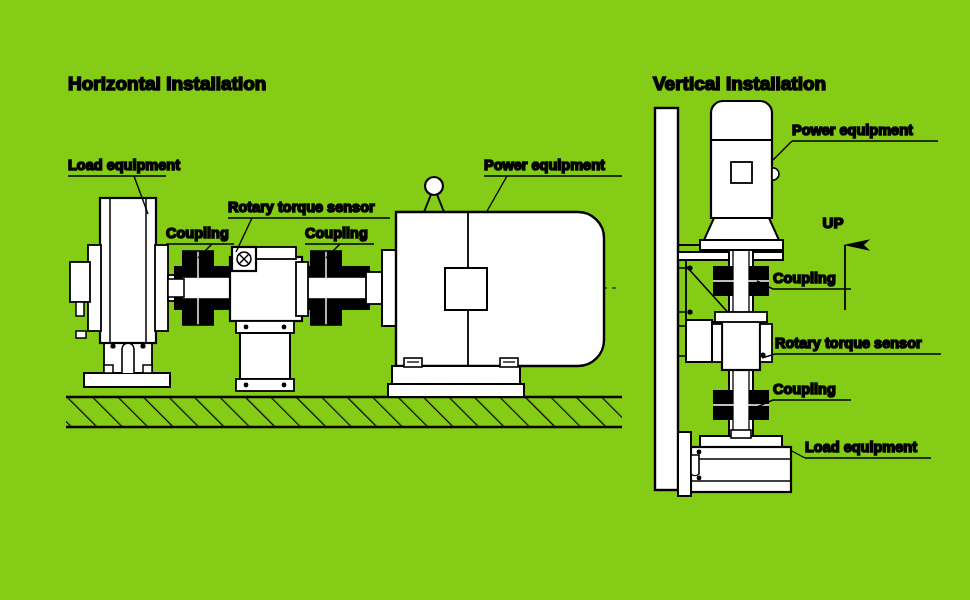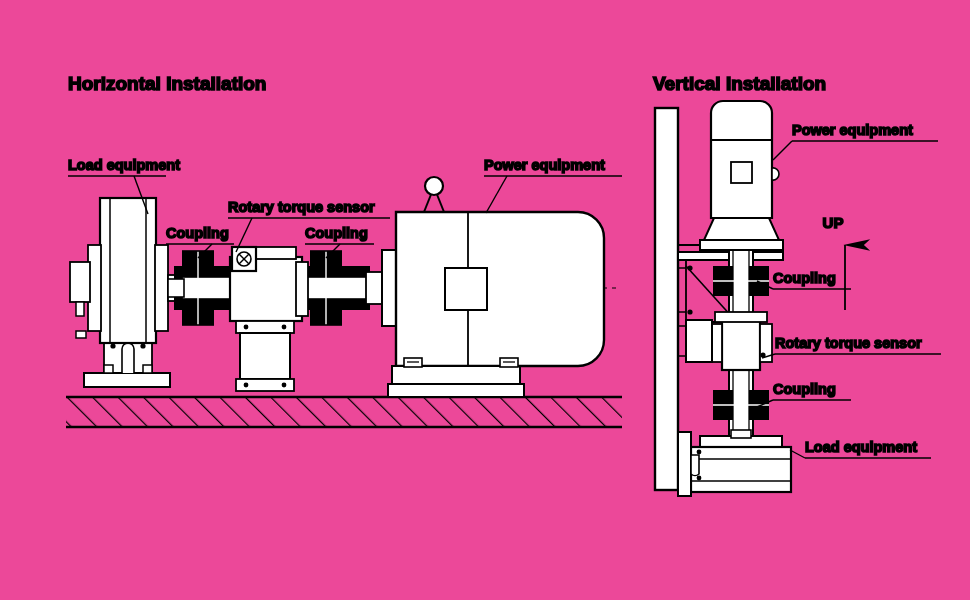--- a/index.html
+++ b/index.html
@@ -1,18 +1,18 @@
 <!DOCTYPE html>
 <html><head>
 <meta charset="utf-8">
 <style>
   html,body{margin:0;padding:0;background:#ffffff;}
   body{width:970px;height:600px;overflow:hidden;
        font-family:"Liberation Sans", sans-serif;}
-  #stage{position:relative;width:970px;height:600px;background:#ec4899;}
+  #stage{position:relative;width:970px;height:600px;background:#84cc16;}
   svg#dwg{position:absolute;left:0;top:0;width:970px;height:600px;display:block;}
   .ttl{font-family:"Liberation Sans", sans-serif;font-weight:bold;font-size:19px;fill:#000;}
   .lbl{font-family:"Liberation Sans", sans-serif;font-weight:bold;font-size:14.5px;fill:#000;}
   .lblup{font-family:"Liberation Sans", sans-serif;font-weight:bold;font-size:15px;fill:#000;}
 </style>
 </head>
 <body>
 
 <div id="stage">
 <svg id="dwg" viewBox="0 0 970 600">

